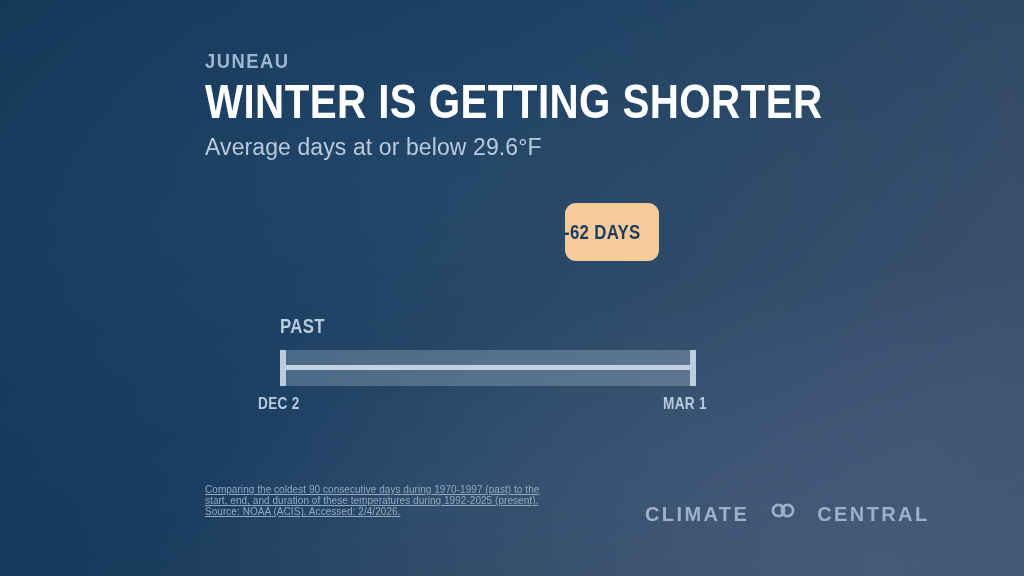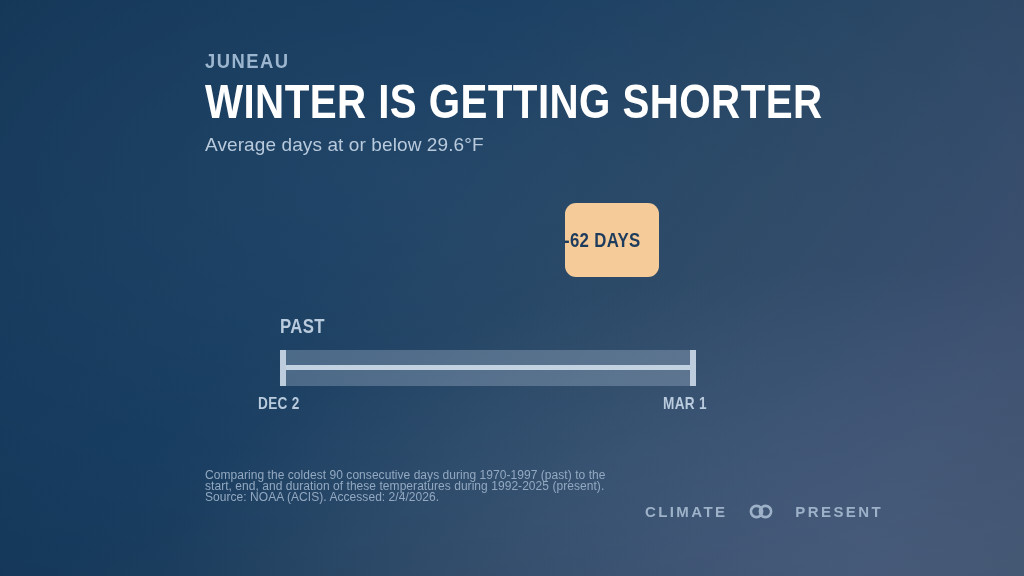--- a/index.html
+++ b/index.html
@@ -31,21 +31,21 @@
   #kicker{
     font-size:20px;font-weight:bold;color:#9db6cf;letter-spacing:1.6px;
     transform:scaleX(.92);transform-origin:left center;
   }
   #headline{
     margin-top:4px;font-size:48px;line-height:50px;color:#ffffff;
     letter-spacing:.5px;transform:scaleX(.84);transform-origin:left center;
     font-weight:bold;white-space:nowrap;
   }
   #subtitle{
-    margin-top:7px;font-size:19px;color:#b9cadd;letter-spacing:.1px;white-space:nowrap;
+    margin-top:7px;font-size:23px;color:#b9cadd;letter-spacing:.1px;white-space:nowrap;
   }
 
   
   .barblock{position:absolute;z-index:3;}
   .barlabel{font-size:21px;white-space:nowrap;}
   .bar{position:absolute;}
   .barfill{position:absolute;left:0;top:0;height:100%;width:100%;}
   .cap{position:absolute;top:0;height:100%;}
   .midline{position:absolute;left:0;width:100%;}
   .dates{position:absolute;font-size:17px;white-space:nowrap;}
@@ -65,43 +65,43 @@
 
   
   #badge{
     position:absolute;z-index:4;display:flex;align-items:center;justify-content:center;
     background:#f5cb99;border-radius:11px;
   }
   #badgetext{font-size:21px;color:#1d3b5c;}
 
   
   #footnote{
-    position:absolute;left:205px;top:470px;z-index:3;
-    font-size:12px;line-height:11.2px;color:#93a9c1;letter-spacing:.05px;
+    position:absolute;left:205px;top:484px;z-index:3;
+    font-size:10px;line-height:11.2px;color:#93a9c1;letter-spacing:.05px;text-decoration:underline;
   }
   #logo{
     position:absolute;left:645px;top:503px;z-index:3;
-    display:flex;align-items:center;gap:19px;
-    color:#9db2c8;font-size:15px;font-weight:bold;letter-spacing:2.4px;
+    display:flex;align-items:flex-start;gap:19px;
+    color:#9db2c8;font-size:20px;font-weight:bold;letter-spacing:2.4px;
   }
   #rings{display:block;}
 </style>
 </head>
 <body>
 
 <div id="stage">
 
   <div id="header">
     <div id="kicker" class="cond">JUNEAU</div>
     <div id="headline">WINTER IS GETTING SHORTER</div>
     <div id="subtitle">Average days at or below 29.6°F</div>
   </div>
 
 
-  <div id="badge" style="left:565px;top:203px;width:94px;height:74px;">
+  <div id="badge" style="left:565px;top:203px;width:94px;height:58px;">
     <span id="badgetext" class="cond">-62 DAYS</span>
   </div>
 
   <div class="barblock" style="left:280px;top:314px;">
     <div class="barlabel cond q-label">PAST</div>
 
     <div class="bar" style="left:0px;top:36px;width:416px;height:36px;">
       <div class="barfill q-fill"></div>
       <div class="midline q-mid" style="top:15px;height:5px;"></div>
       <div class="cap q-cap" style="left:0px;width:6px;"></div>
@@ -117,16 +117,16 @@
     <div>start, end, and duration of these temperatures during 1992-2025 (present).</div>
     <div>Source: NOAA (ACIS). Accessed: 2/4/2026.</div>
   </div>
 
   <div id="logo">
     <span>CLIMATE</span>
     <svg id="rings" width="30" height="15" viewBox="0 0 30 15">
       <circle cx="10.5" cy="7.5" r="5.6" fill="none" stroke="#9db2c8" stroke-width="2.6"></circle>
       <circle cx="19.5" cy="7.5" r="5.6" fill="none" stroke="#9db2c8" stroke-width="2.6"></circle>
     </svg>
-    <span>PRESENT</span>
+    <span>CENTRAL</span>
   </div>
 
 </div>
 
 </body></html>

